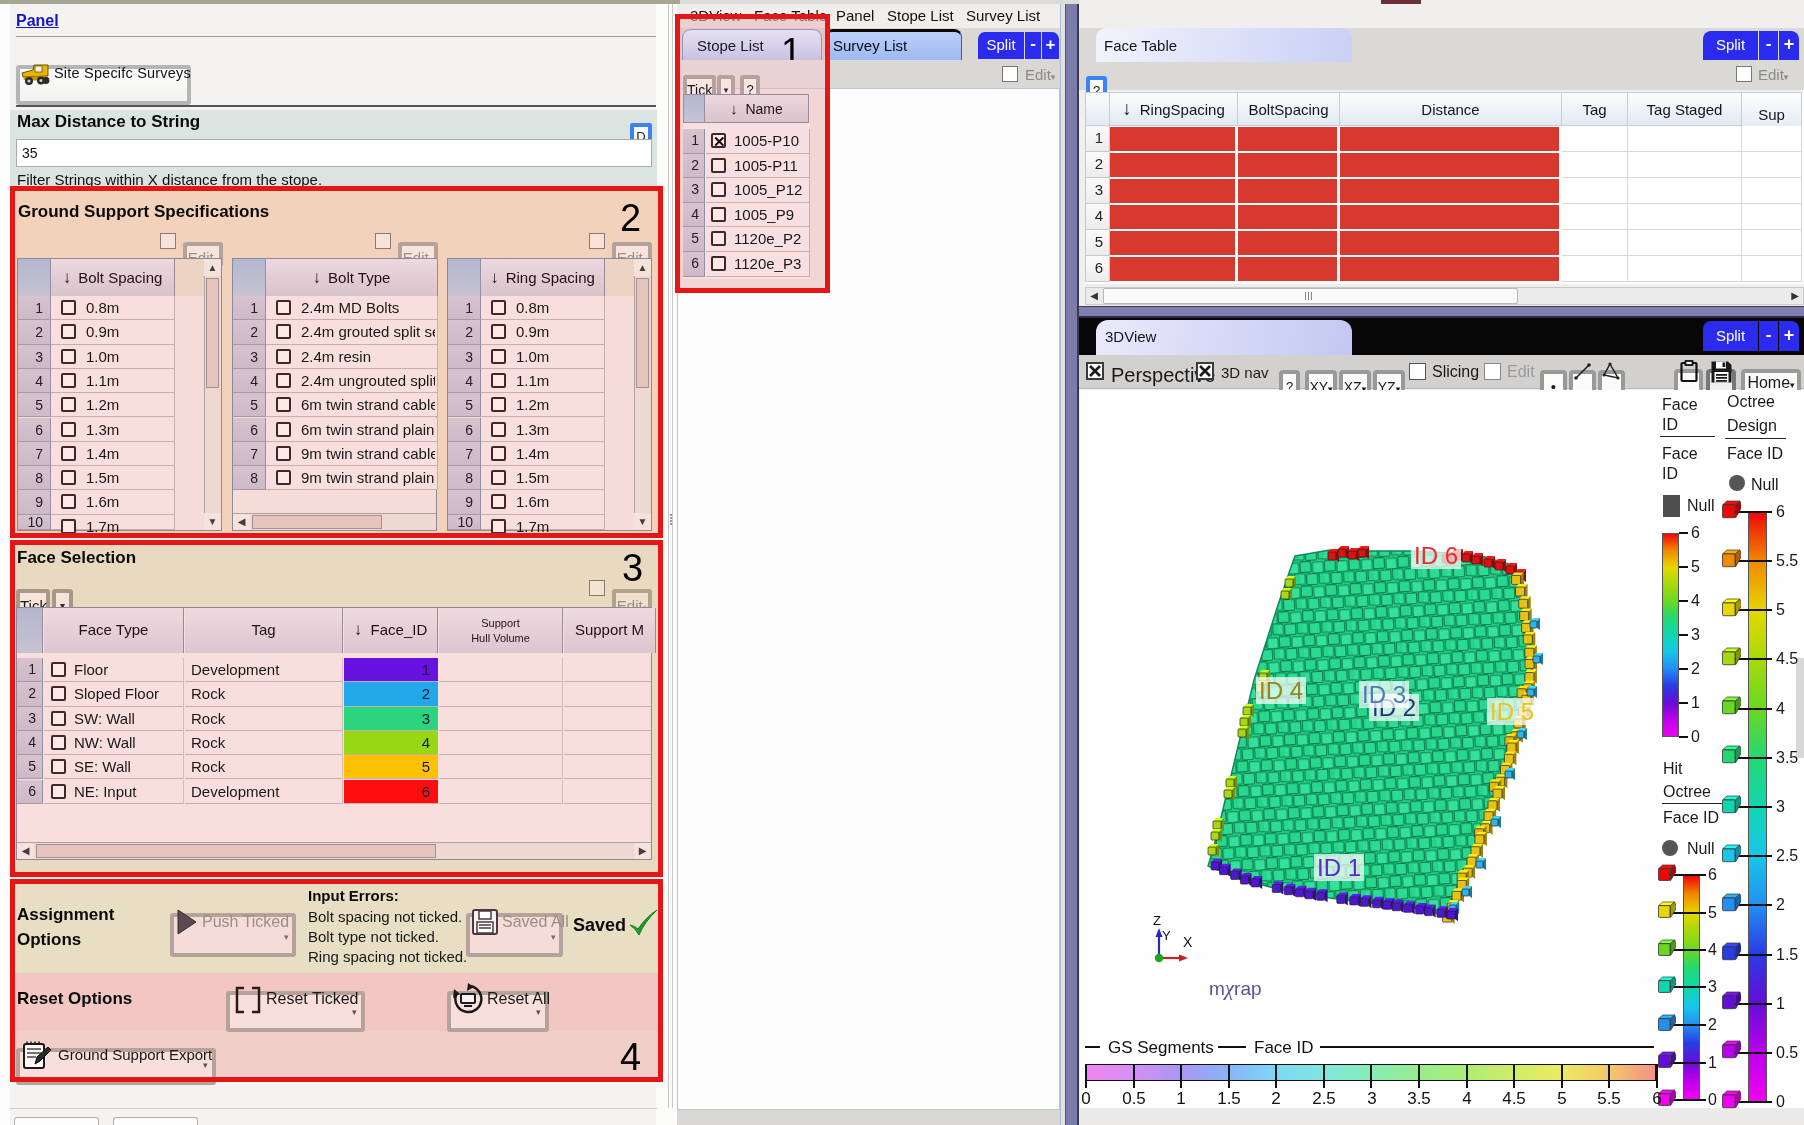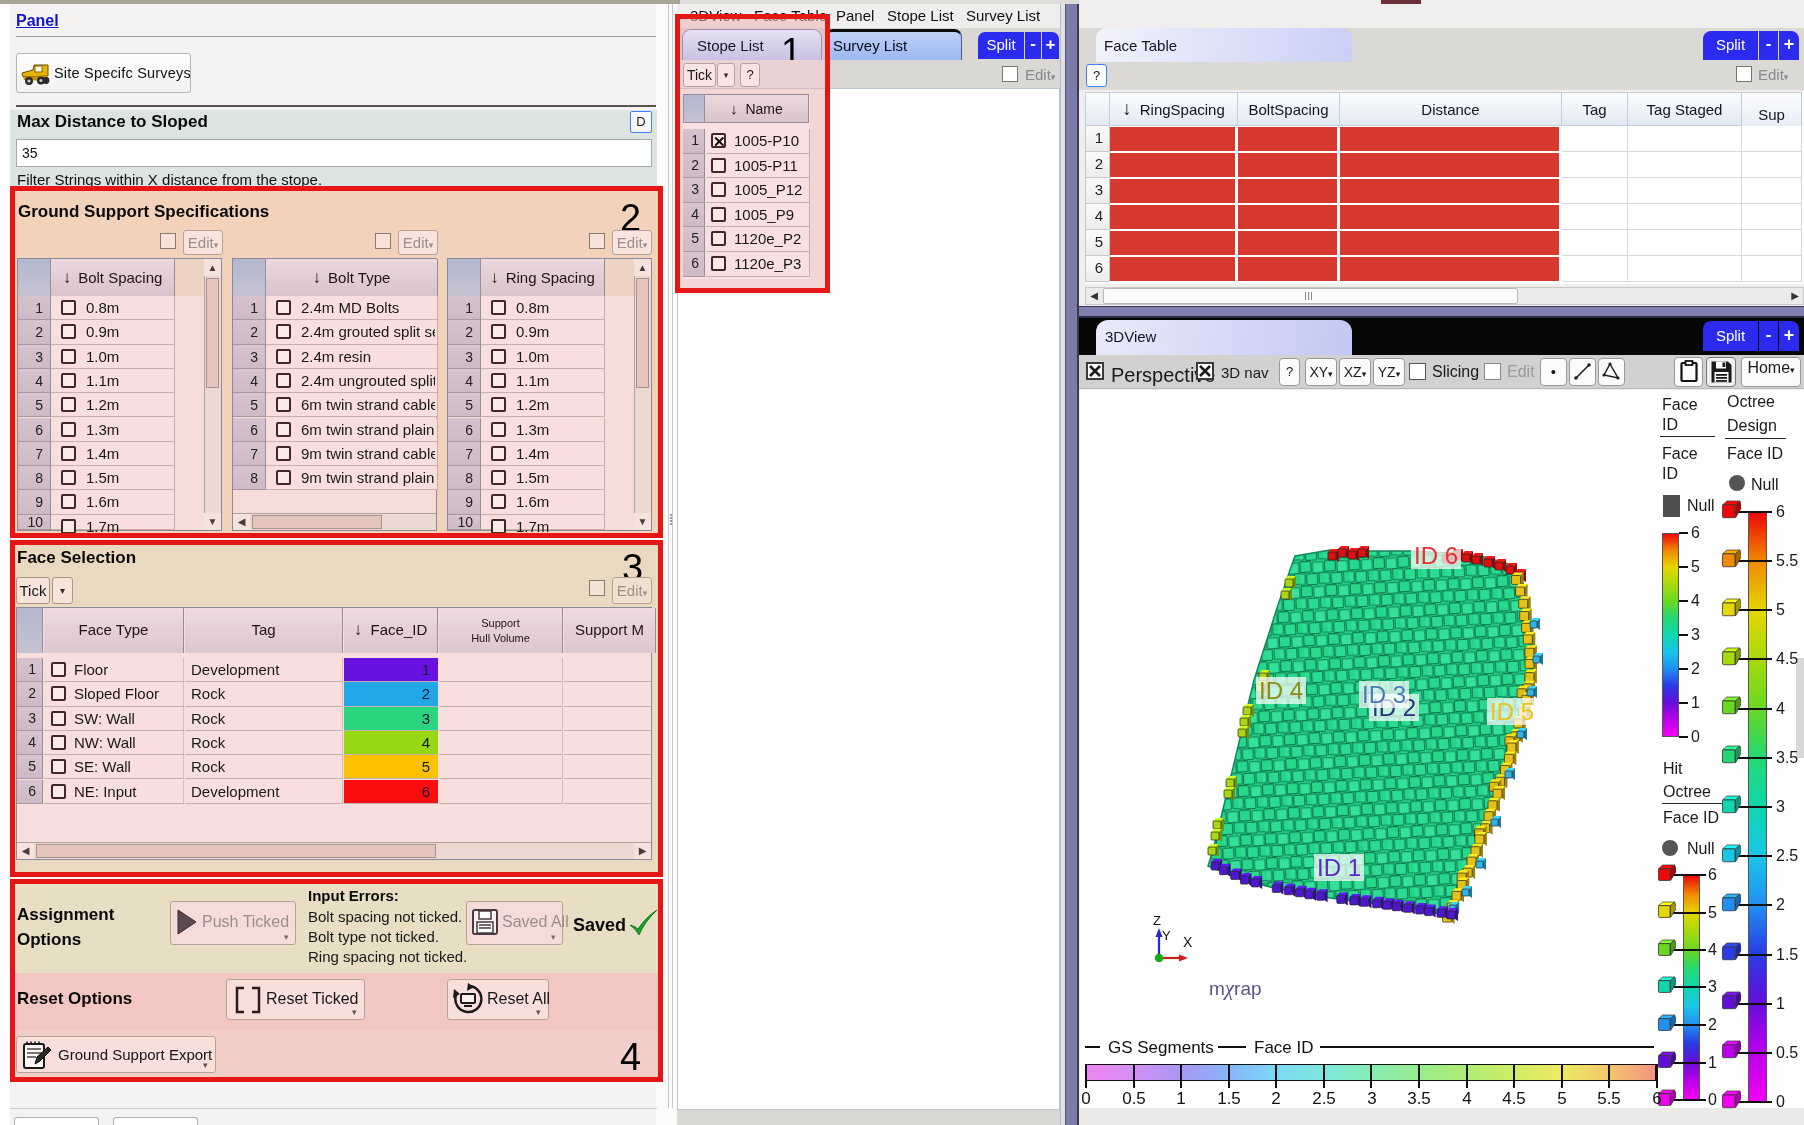--- a/index.html
+++ b/index.html
@@ -1,18 +1,18 @@
 <!DOCTYPE html>
 <html><head><meta charset="utf-8"><style>
 *{margin:0;padding:0;box-sizing:border-box;font-family:"Liberation Sans",sans-serif;}
 html,body{width:1804px;height:1125px;overflow:hidden;background:#f1f0ee;position:relative;}
 .abs{position:absolute;}
 .redbox{position:absolute;border:5px solid #e41616;}
 .bignum{position:absolute;font-size:40px;color:#000;font-weight:400;line-height:1;}
-.btn{position:absolute;background:linear-gradient(#fdfdfd,#f2f2f0);border:1px solid #3b82f6;border-radius:3px;}
+.btn{position:absolute;background:linear-gradient(#fdfdfd,#f2f2f0);border:4px solid #3b82f6;border-radius:3px;margin-top:12px;}
 .cb{position:absolute;background:#fff;border:1px solid #777;}
 .hdrtxt{font-weight:700;color:#0a0a0a;}
 </style></head><body>
 
 <div class="abs" style="left:0;top:0;width:680px;height:4px;background:#a7a695"></div>
 <div class="abs" style="left:680;top:0;width:700px;height:4px;background:#dedcd8;left:680px"></div>
 <div class="abs" style="left:1381px;top:0;width:40px;height:4px;background:#6b2f38"></div>
 <div class="abs" style="left:0;top:4px;width:666px;height:1121px;background:#f4f3f1"></div>
 <div class="abs" style="left:0;top:4px;width:10px;height:1121px;background:#fdfdfd"></div>
 <div class="abs" style="left:656px;top:4px;width:21px;height:1121px;background:#fbfbfa"></div>
@@ -28,21 +28,21 @@
 <polygon points="2,13 27,12 26,17 3,16" fill="#c89600"></polygon>
 <circle cx="8" cy="17" r="4" fill="#2a2a2a"></circle>
     <circle cx="8" cy="17" r="1.6" fill="#cfcfcf"></circle>
 <circle cx="20" cy="16.5" r="4" fill="#2a2a2a"></circle>
     <circle cx="20" cy="16.5" r="1.6" fill="#cfcfcf"></circle>
 <circle cx="25" cy="16.5" r="3.4" fill="#2a2a2a"></circle>
   </svg>
 <div class="abs" style="left:54px;top:65px;font-size:14.5px;color:#111;letter-spacing:0.2px">Site Specifc Surveys</div>
 <div class="abs" style="left:16px;top:105px;width:640px;height:2px;background:#555"></div>
 <div class="abs" style="left:10px;top:110px;width:647px;height:76px;background:#dce4e1"></div>
-<div class="abs hdrtxt" style="left:17px;top:112px;font-size:17px">Max Distance to Sloped</div>
+<div class="abs hdrtxt" style="left:17px;top:112px;font-size:17px">Max Distance to String</div>
 <div class="btn" style="left:630px;top:111px;width:22px;height:22px;text-align:center;font-size:13px;color:#222;line-height:20px;border-radius:2px">D</div>
 <div class="abs" style="left:16px;top:139px;width:636px;height:28px;background:#fff;border:1px solid #a9a9a9"></div>
 <div class="abs" style="left:22px;top:145px;font-size:14px;color:#111">35</div>
 <div class="abs" style="left:17px;top:171px;font-size:15px;color:#111">Filter Strings within X distance from the stope.</div>
 <div class="abs" style="left:10px;top:186px;width:653px;height:352px;background:#f3d2bb"></div>
 <div class="abs hdrtxt" style="left:18px;top:202px;font-size:17px">Ground Support Specifications</div>
 <div class="bignum" style="left:620px;top:199px;font-size:38px">2</div>
 <div class="cb" style="left:589px;top:233px;width:16px;height:16px;background:#f8e2da;border-color:#8a7a72"></div>
 <div class="btn" style="left:612px;top:230px;width:40px;height:25px;background:#f8e4dc;border-color:#b5a29a;color:#9a8e8a;font-size:15px;text-align:center;line-height:23px">Edit<span style="font-size:9px">▾</span></div>
 <div class="cb" style="left:375px;top:233px;width:16px;height:16px;background:#f8e2da;border-color:#8a7a72"></div>

